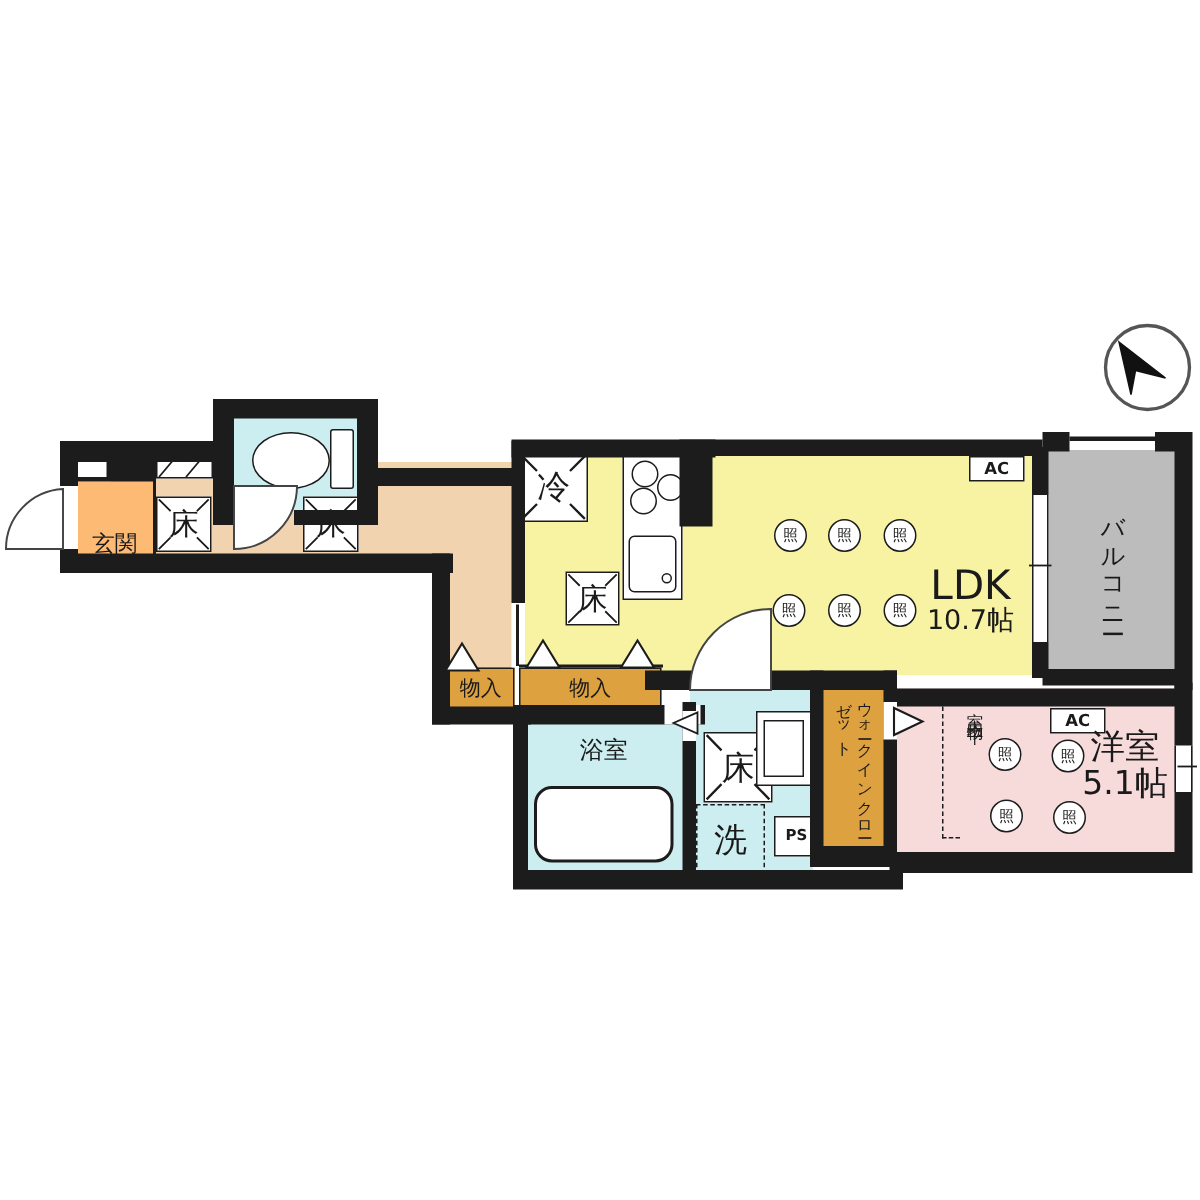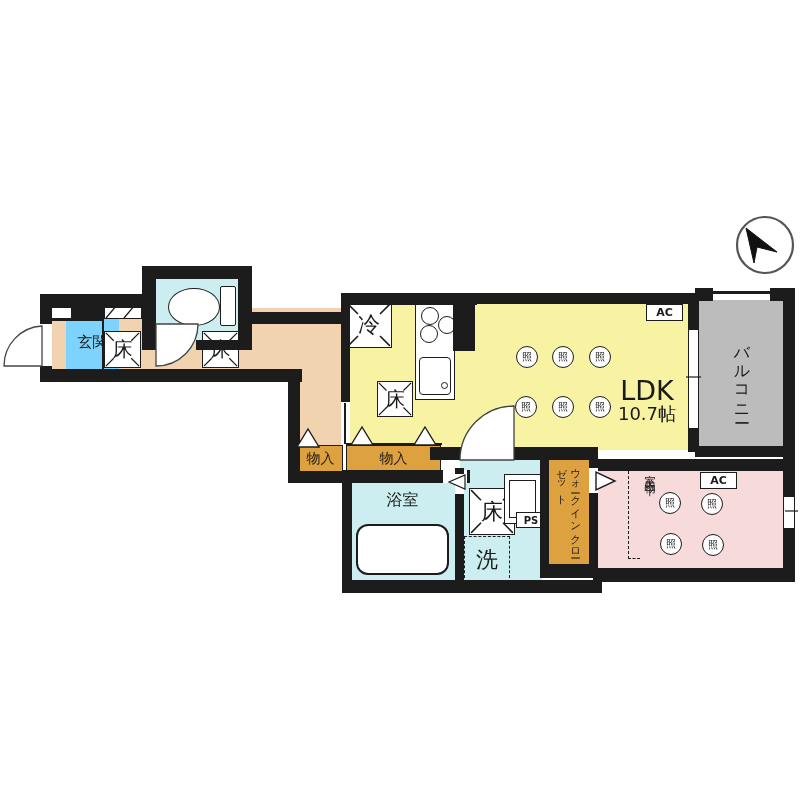--- a/index.html
+++ b/index.html
@@ -21,21 +21,21 @@
   svg.overlay{position:absolute;left:0;top:0;width:800px;height:800px;pointer-events:none;}
   .fix{position:absolute;background:#fff;border:1.6px solid #1c1c1c;box-sizing:border-box;}
 </style>
 </head>
 <body>
 
 <div id="canvas">
 
   <div class="room" style="left:50px;top:308px;width:292px;height:63px;background:#f2d3b0;"></div>
   <div class="room" style="left:298px;top:369px;width:45px;height:78px;background:#f2d3b0;"></div>
-  <div class="room center" style="left:66px;top:312px;width:53px;height:60px;background:#7dd3fc;">
+  <div class="room center" style="left:50px;top:312px;width:53px;height:60px;background:#fdba74;align-items:flex-end;">
     <span class="lbl" style="position:static;font-size:15px;">玄関</span>
   </div>
   <div class="room" style="left:154px;top:277px;width:86px;height:65px;background:#cdeef0;"></div>
   <div class="room" style="left:349px;top:302px;width:344px;height:148px;background:#f8f3a3;"></div>
   <div class="room" style="left:698px;top:300px;width:87px;height:150px;background:#bcbcbc;"></div>
   <div class="room" style="left:350px;top:481px;width:107px;height:101px;background:#cdeef0;"></div>
   <div class="room" style="left:460px;top:458px;width:82px;height:124px;background:#cdeef0;"></div>
   <div class="room center" style="left:547px;top:457px;width:44px;height:110px;background:#dda13f;">
     <span class="vtext" style="font-size:10.5px;height:102px;letter-spacing:1px;">ウォークインクローゼット</span>
   </div>
@@ -95,21 +95,21 @@
 
   <div class="dash" style="left:464px;top:536px;width:46px;height:47px;">
     <span class="kanji22">洗</span>
   </div>
 
   <div class="fix" style="left:504px;top:474px;width:38px;height:50px;"></div>
   <div class="fix" style="left:509px;top:480px;width:27px;height:38px;border-width:1px;"></div>
 
   <div class="fix" style="left:356px;top:524px;width:93px;height:51px;border-radius:12px;border-width:2px;"></div>
 
-  <div class="box" style="left:516px;top:512px;width:30px;height:16px;">
+  <div class="box" style="left:516px;top:544px;width:30px;height:27px;">
     <span style="font-size:10px;font-weight:bold;">PS</span>
   </div>
 
   <div class="box" style="left:646px;top:304px;width:37px;height:17px;">
     <span style="font-size:11px;font-weight:bold;">AC</span>
   </div>
   <div class="box" style="left:700px;top:472px;width:37px;height:17px;">
     <span style="font-size:11px;font-weight:bold;">AC</span>
   </div>
 
@@ -182,20 +182,24 @@
     <path d="M 785,511 L 798,511" stroke="#1c1c1c" stroke-width="1.2"></path>
 
     <circle cx="765" cy="245" r="28" fill="#ffffff" stroke="#555555" stroke-width="2.2"></circle>
     <polygon points="746,228 777,252 757,247 754,263" fill="#111111" stroke="#111111"></polygon>
   </svg>
 
   <div class="lbl" style="left:597px;top:341px;width:100px;text-align:center;line-height:1.05;margin-top:36px;">
     <div style="font-size:27px;">LDK</div>
     <div style="font-size:18px;">10.7帖</div>
   </div>
+  <div class="lbl" style="left:710px;top:486px;width:80px;text-align:center;line-height:1.1;">
+    <div style="font-size:23px;">洋室</div>
+    <div style="font-size:22px;">5.1帖</div>
+  </div>
   <div class="lbl center" style="left:698px;top:303px;width:87px;height:144px;">
     <span class="vtext" style="font-size:16px;">バルコニー</span>
   </div>
   <div class="lbl" style="left:350px;top:490px;width:105px;text-align:center;font-size:16px;">浴室</div>
   <div class="lbl" style="left:641px;top:466px;">
     <span class="vtext" style="font-size:11px;height:92px;letter-spacing:4px;">室内物干</span>
   </div>
 
   <div class="light" style="left:516px;top:346px;">
       <span>照</span>

